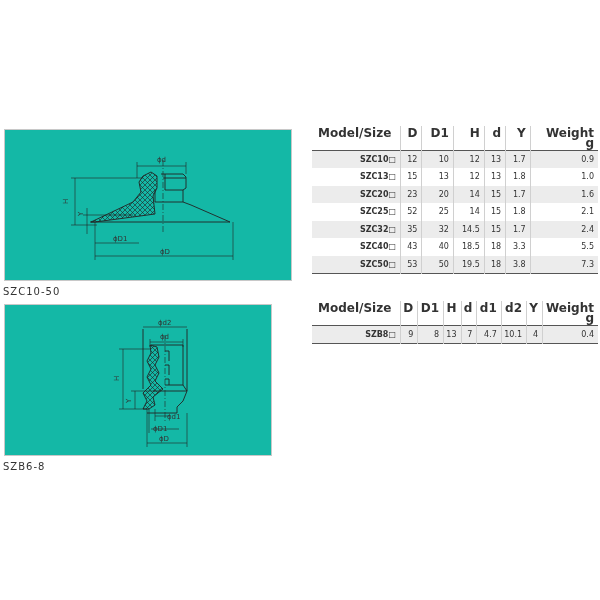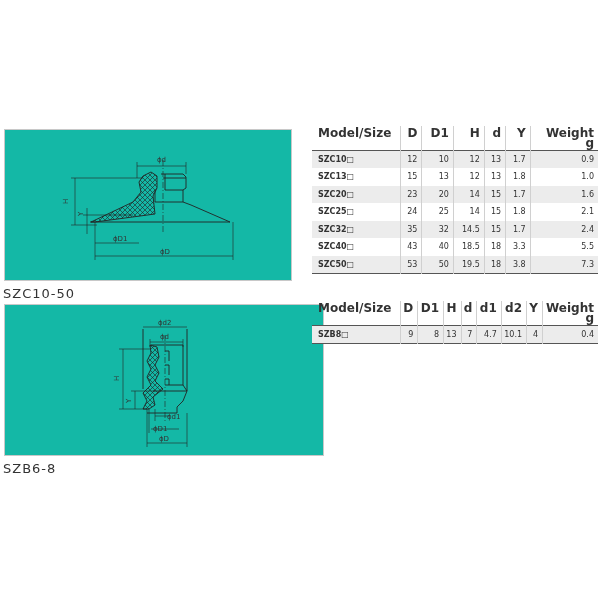--- a/index.html
+++ b/index.html
@@ -1,26 +1,26 @@
 <!DOCTYPE html>
 <html><head>
 <meta charset="utf-8">
 <style>
   html,body{margin:0;padding:0;background:#ffffff;}
   body{width:600px;height:600px;position:relative;overflow:hidden;font-family:"DejaVu Sans","Liberation Sans",sans-serif;color:#333;}
   .panel{position:absolute;border:1px solid #c8c8c8;background:#14b8a6;box-sizing:border-box;}
-  .caption{position:absolute;font-size:13px;letter-spacing:1px;color:#333;}
+  .caption{position:absolute;font-size:10px;letter-spacing:1px;color:#333;}
   svg text{font-family:"DejaVu Sans","Liberation Sans",sans-serif;}
   table.spec{position:absolute;border-collapse:collapse;font-size:8px;color:#333;}
   table.spec th{font-weight:bold;font-size:12px;text-align:right;vertical-align:top;padding:2px 4px 2px 2px;border-right:1px solid #d0d0d0;line-height:10px;}
   table.spec th:first-child{text-align:left;padding-left:6px;}
   table.spec th:last-child{border-right:none;}
   table.spec thead tr{border-bottom:1.5px solid #555;}
   table.spec td{text-align:right;padding:0 4px 0 2px;height:16.5px;border-right:1px solid #d0d0d0;font-weight:normal;}
-  table.spec td:first-child{text-align:left;font-weight:bold;padding-left:6px;}
+  table.spec td:first-child{text-align:right;font-weight:bold;padding-left:6px;}
   table.spec td:last-child{border-right:none;}
   table.spec tbody tr:nth-child(odd){background:#ececec;}
   table.spec tbody tr:nth-child(even){background:#ffffff;}
   table.spec tbody tr{border-bottom:1px solid #ffffff;}
   table.spec tbody tr:last-child{border-bottom:1.5px solid #555;}
 </style>
 </head>
 <body>
 
 <div class="panel" style="left:4px;top:129px;width:288px;height:152px;">
@@ -65,21 +65,21 @@
     </g>
     <text x="152" y="32" font-size="7" fill="#333">ϕd</text>
     <text x="63" y="74" font-size="7" fill="#333" transform="rotate(-90 63 74)">H</text>
     <text x="78" y="86" font-size="7" fill="#333" transform="rotate(-90 78 86)">Y</text>
     <text x="108" y="111" font-size="7" fill="#333">ϕD1</text>
     <text x="155" y="124" font-size="7" fill="#333">ϕD</text>
   </svg>
 </div>
 <div class="caption" style="left:3px;top:286px;">SZC10-50</div>
 
-<div class="panel" style="left:4px;top:304px;width:320px;height:152px;">
+<div class="panel" style="left:4px;top:304px;width:268px;height:152px;">
   <svg width="288" height="152" viewBox="0 0 288 152">
     <defs>
       <pattern id="hatch2" width="5" height="5" patternUnits="userSpaceOnUse">
         <path d="M0,0 L5,5 M5,0 L0,5" stroke="#222" stroke-width="0.6"></path>
       </pattern>
     </defs>
     <g stroke="#222" stroke-width="0.9" fill="none">
 
       <path d="M146,40 L178,40 L178,80 L182,86 L178,96 L172,102 L172,108 L142,108"></path>
       <line x1="138" y1="24" x2="138" y2="84"></line>
@@ -164,21 +164,21 @@
         <td>SZC20□</td>
         <td>23</td>
         <td>20</td>
         <td>14</td>
         <td>15</td>
         <td>1.7</td>
         <td>1.6</td>
       </tr>
     <tr>
         <td>SZC25□</td>
-        <td>24</td>
+        <td>52</td>
         <td>25</td>
         <td>14</td>
         <td>15</td>
         <td>1.8</td>
         <td>2.1</td>
       </tr>
     <tr>
         <td>SZC32□</td>
         <td>35</td>
         <td>32</td>

